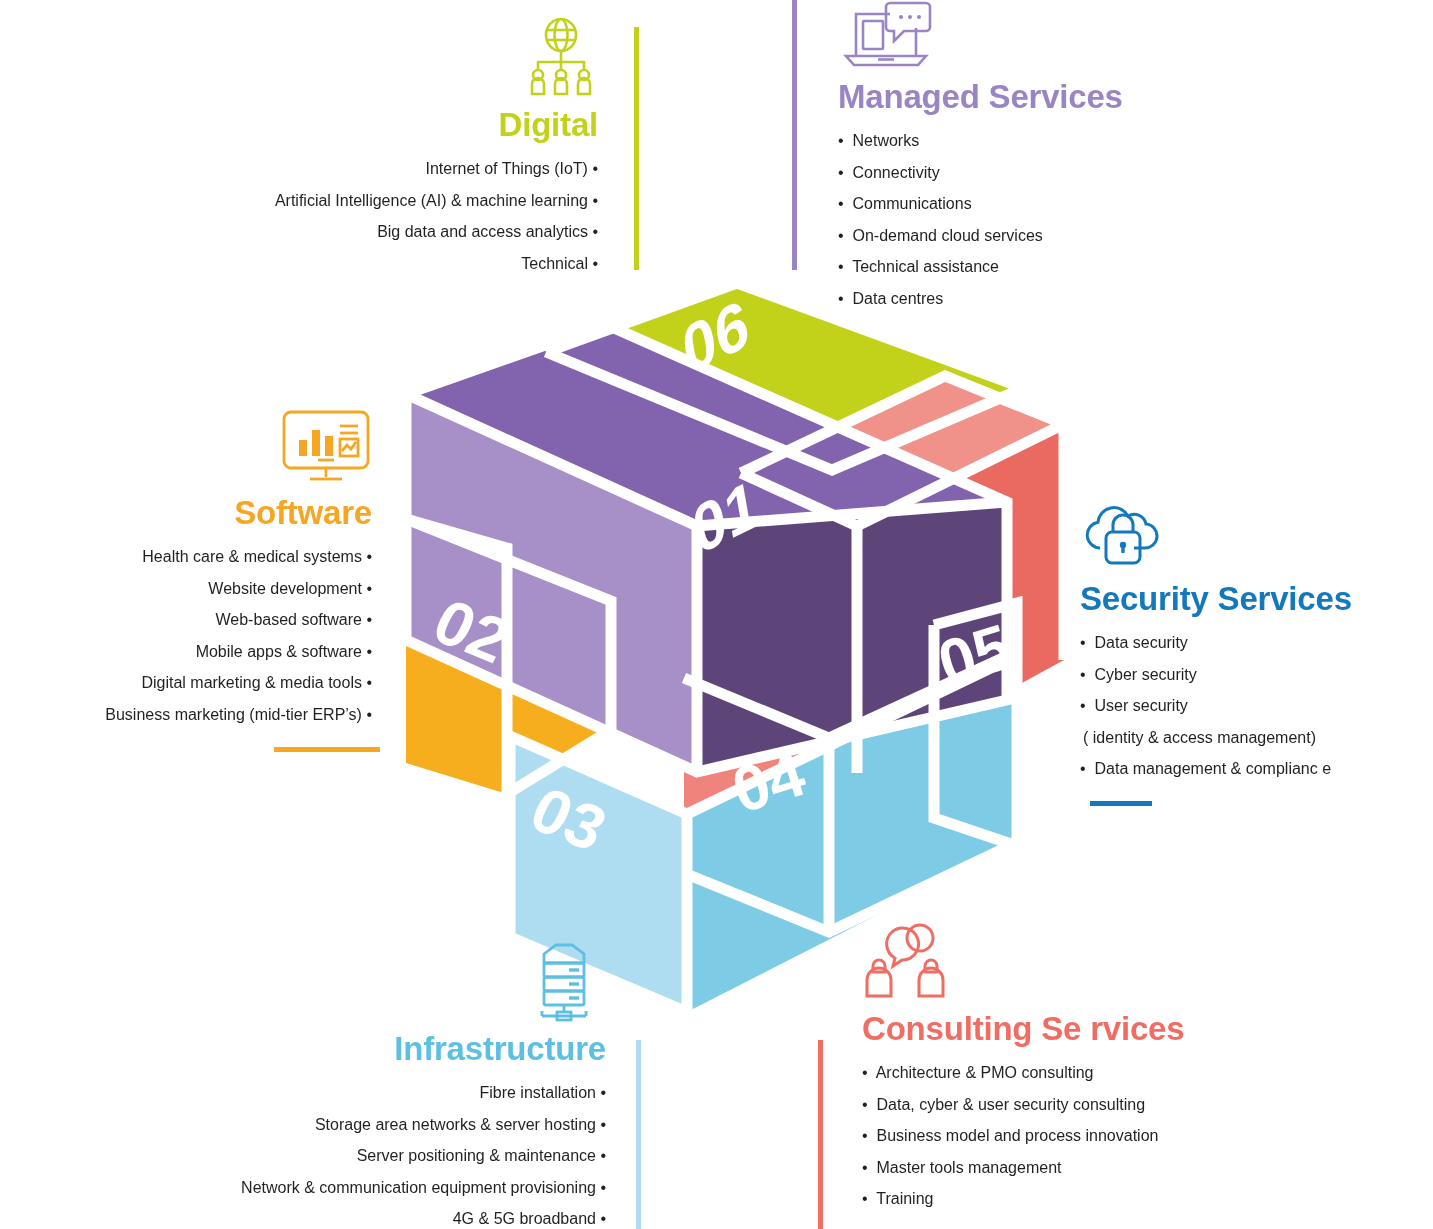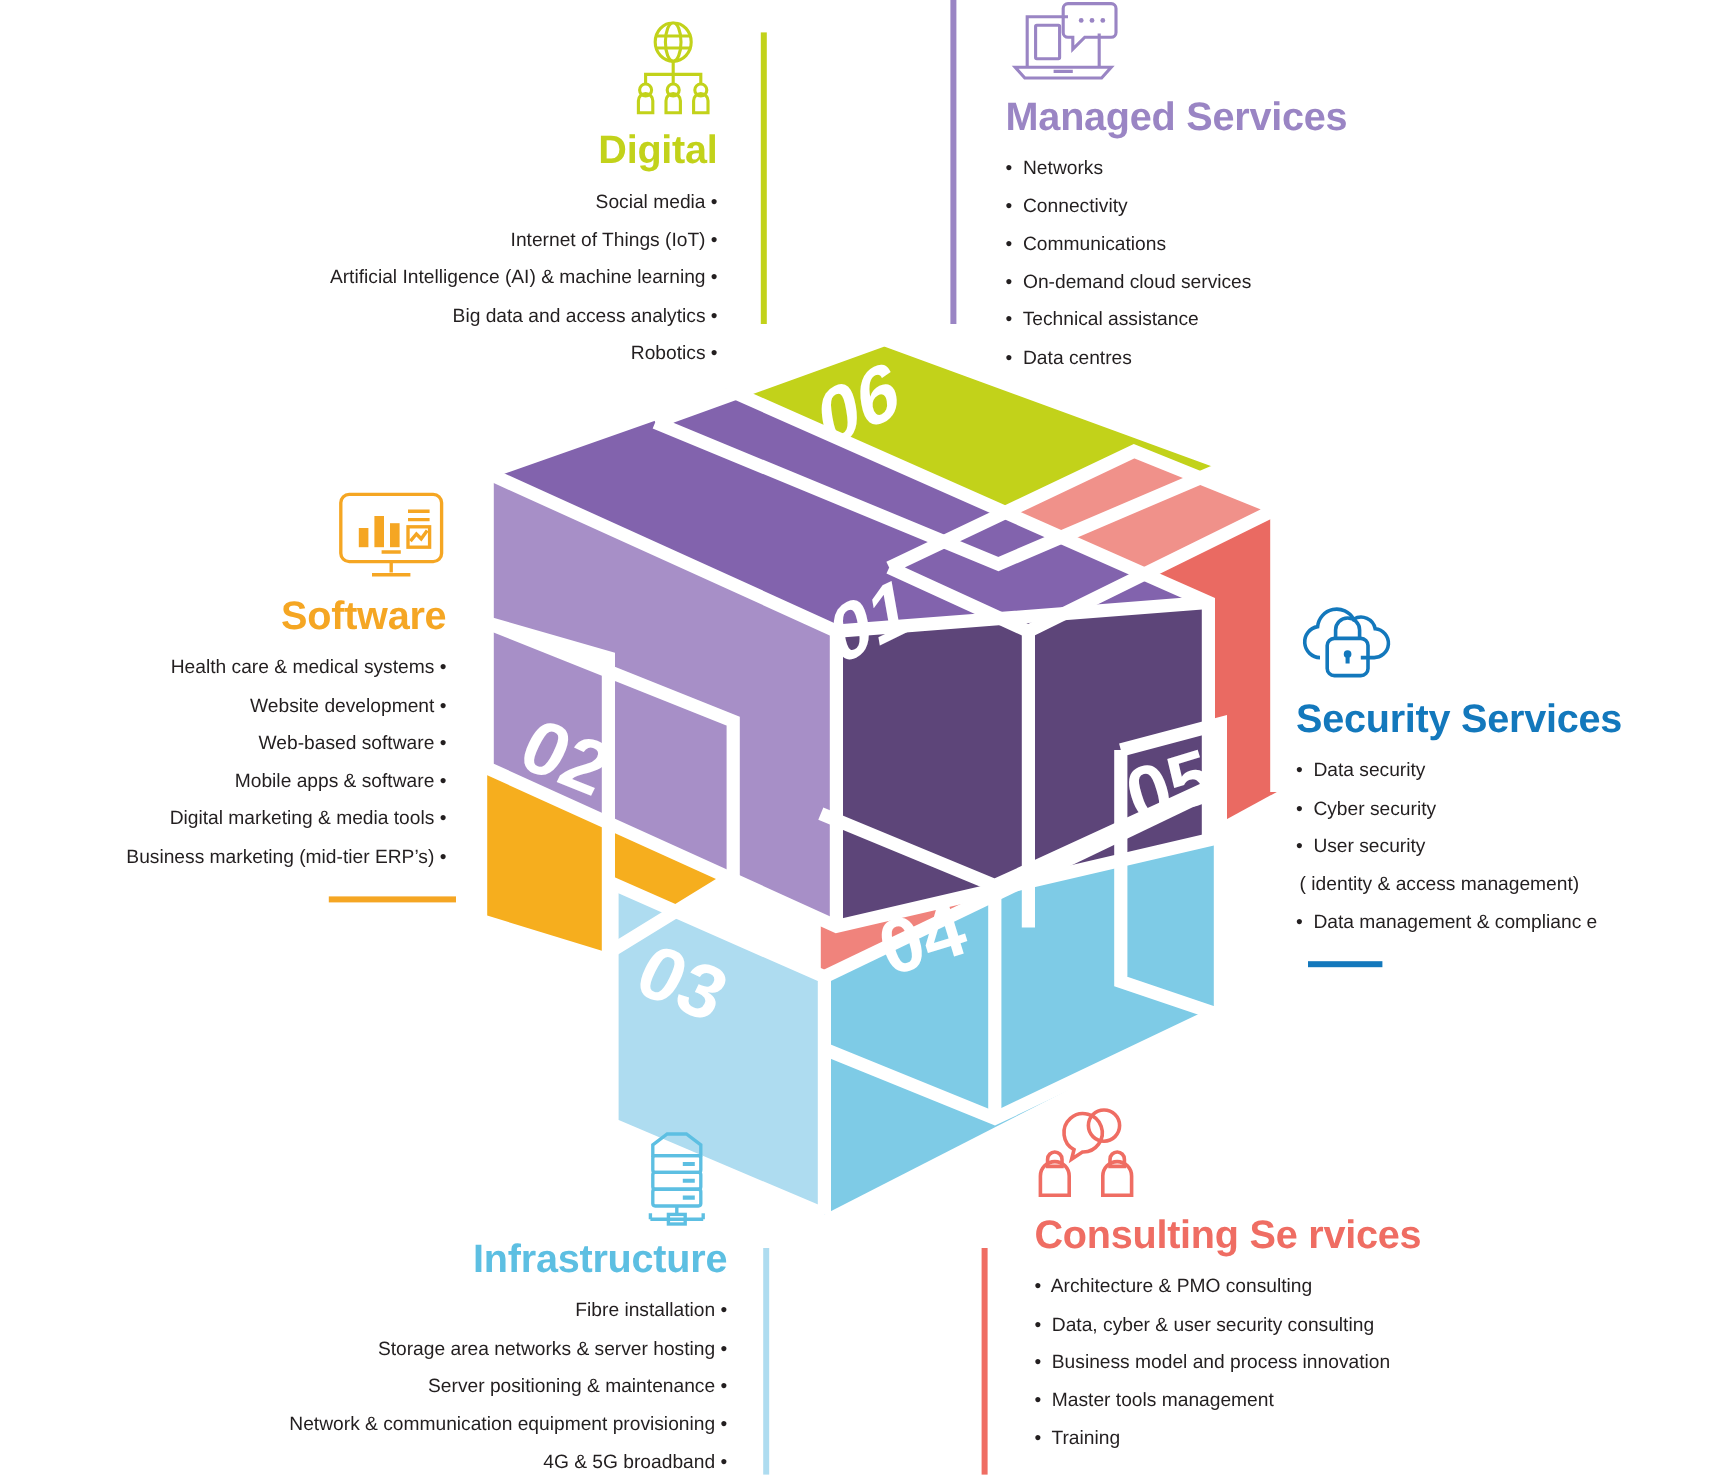--- a/index.html
+++ b/index.html
@@ -143,25 +143,24 @@
         <path d="M8 66 a6 6 0 0 1 12 0 v10 h-12 z"></path>
         <circle cx="14" cy="57" r="5"></circle>
         <path d="M31 66 a6 6 0 0 1 12 0 v10 h-12 z"></path>
         <circle cx="37" cy="57" r="5"></circle>
         <path d="M54 66 a6 6 0 0 1 12 0 v10 h-12 z"></path>
         <circle cx="60" cy="57" r="5"></circle>
       </g>
     </svg>
     <div class="ptitle" style="color:#c2d21a;margin-top:10px;">Digital</div>
     <ul>
-      <li><span>Social media</span> <span class="bullet-dot">•</span></li>
       <li><span>Internet of Things (IoT)</span> <span class="bullet-dot">•</span></li>
       <li><span>Artificial Intelligence (AI) &amp; machine learning</span> <span class="bullet-dot">•</span></li>
       <li><span>Big data and access analytics</span> <span class="bullet-dot">•</span></li>
-      <li><span>Robotics</span> <span class="bullet-dot">•</span></li>
+      <li><span>Technical</span> <span class="bullet-dot">•</span></li>
     </ul>
   </div>
 
   <div class="panel align-left" style="left:838px;top:0px;width:560px;">
     <svg class="icon" width="96" height="70" viewBox="0 0 96 70" fill="none" stroke="#9a85c4" stroke-width="2.6">
       <polyline points="18,56 18,14 52,14"></polyline>
       <polyline points="78,28 78,56"></polyline>
       <rect x="25" y="21" width="20" height="28" rx="1"></rect>
       <path d="M8 56 h80 l-8 9 h-64 z"></path>
       <line x1="40" y1="59.5" x2="56" y2="59.5"></line>

